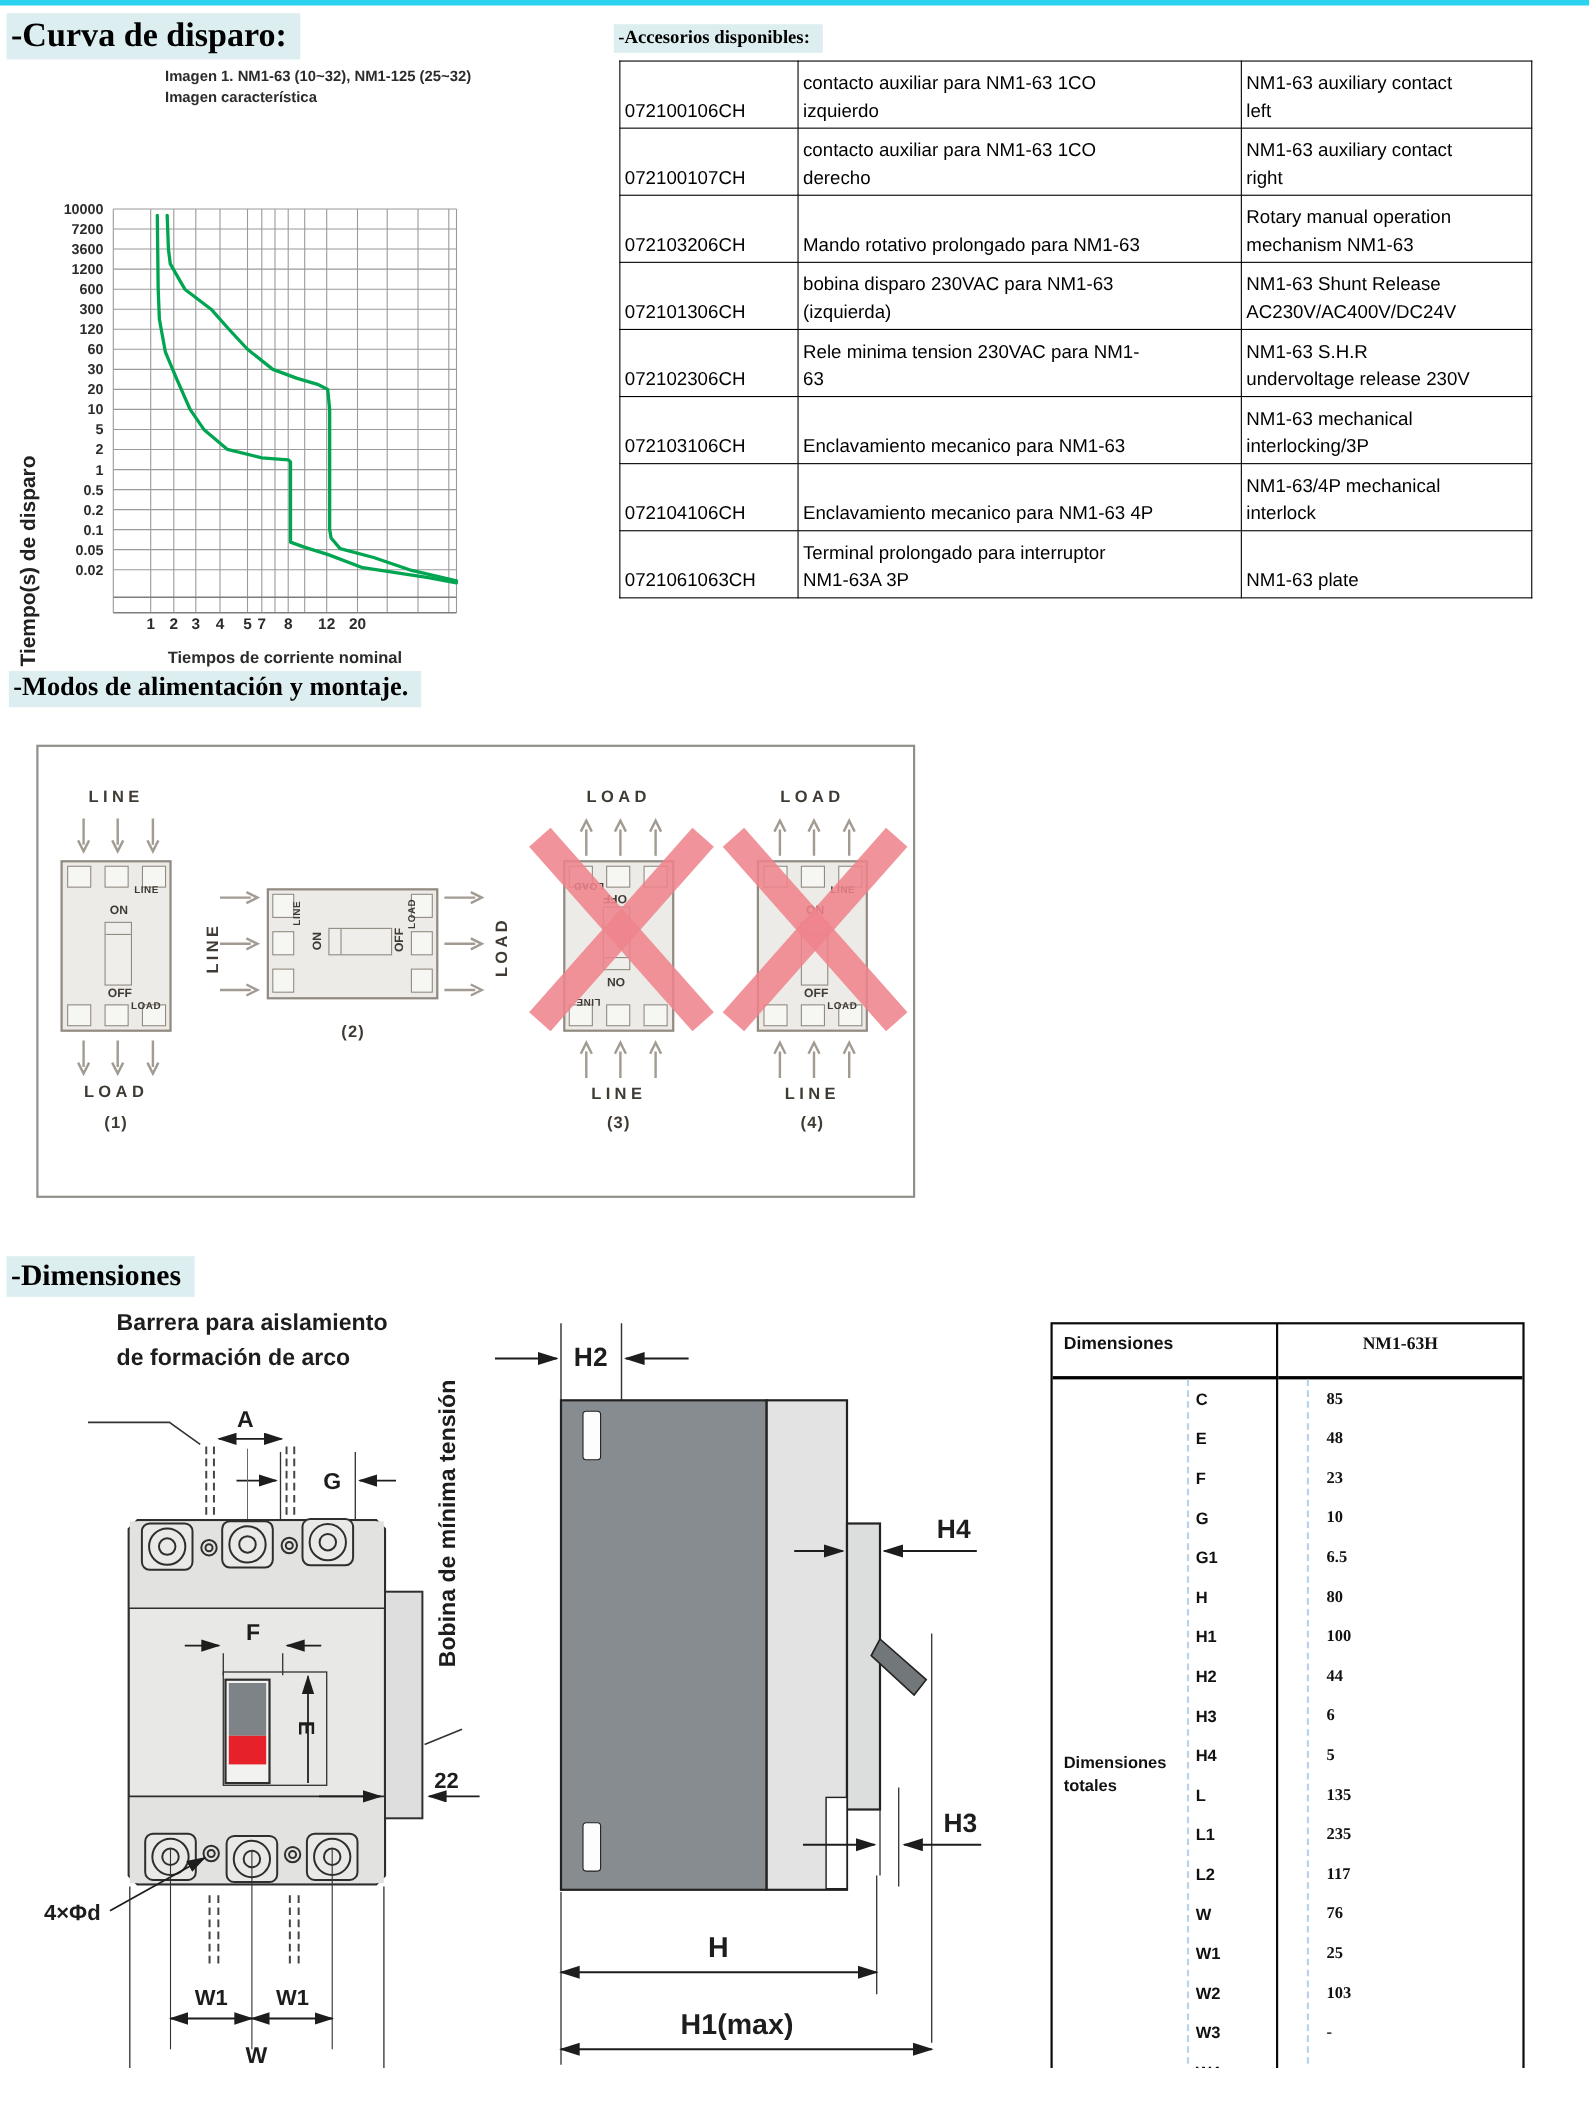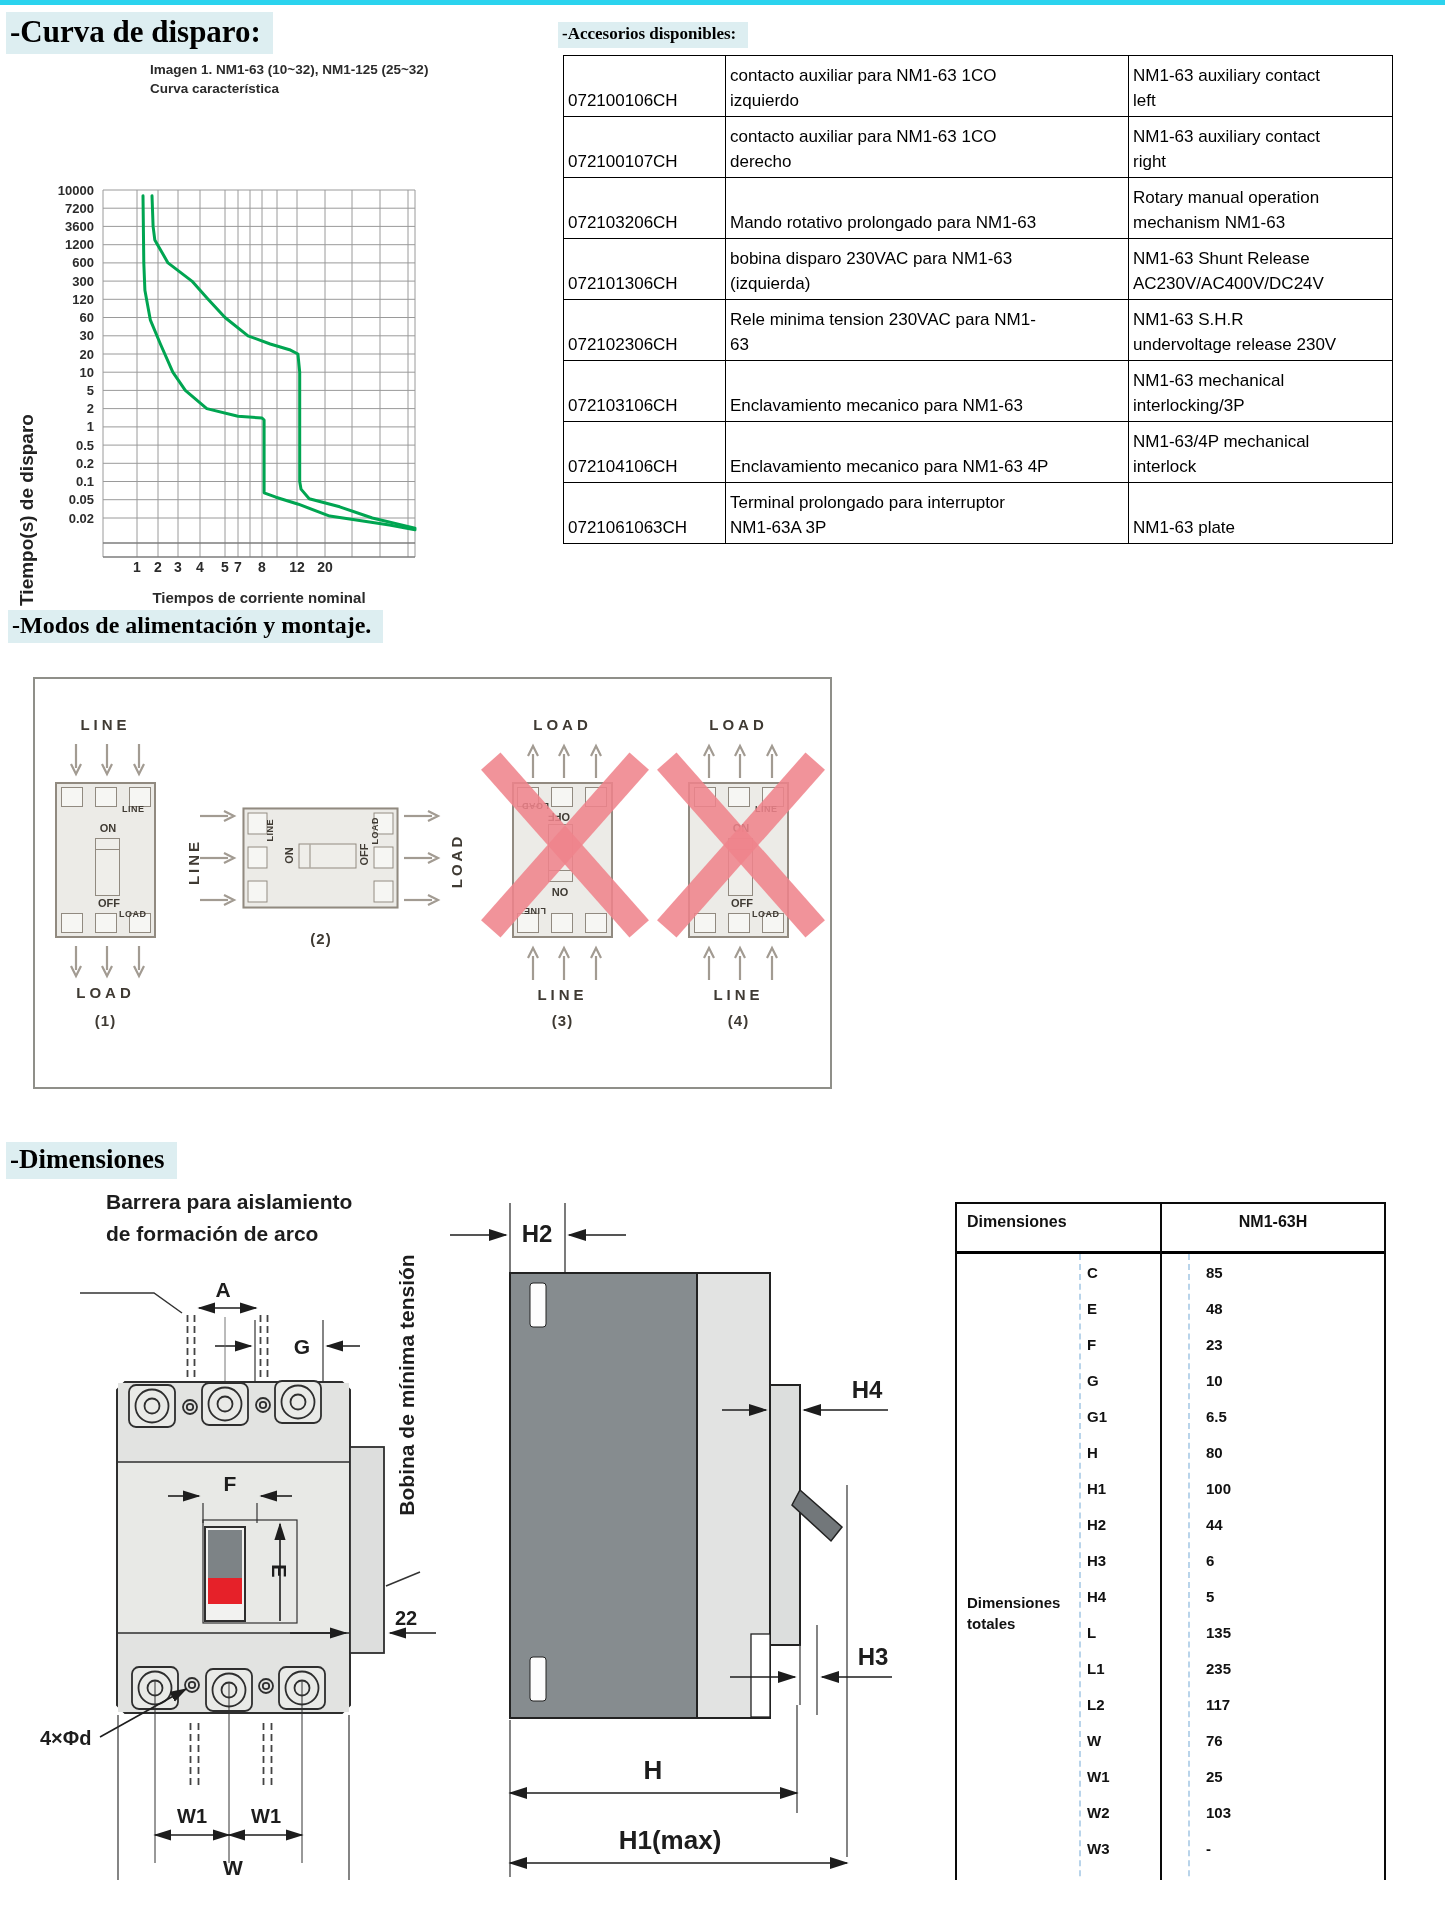--- a/index.html
+++ b/index.html
@@ -72,21 +72,21 @@
 
   
   #front-svg { position:absolute; left:40px; top:1175px; }
   #side-svg { position:absolute; left:430px; top:1185px; }
   .dwg text { font-family:"Liberation Sans",sans-serif; fill:#1d1d1d; }
 
   
   .dimbox { position:absolute; top:1202px; height:700px; border:2.2px solid #0a0a0a;
     background:#fff; box-sizing:border-box; }
   #dimbox-l { left:955px; width:212px; }
-  #dimbox-r { left:1160px; width:226px; }
+  #dimbox-r { left:1160px; width:226px;font-family:Liberation Serif, serif; }
   .dimhead { height:50px; border-bottom:3px solid #000; font-weight:bold; font-size:16px;
     box-sizing:border-box; padding-top:9px; }
   #dimbox-l .dimhead { padding-left:10px; }
   #dimbox-r .dimhead { text-align:center; }
   .dimrows { position:absolute; left:0; right:0; top:50px; bottom:0; display:grid;
     grid-auto-rows:36px; }
   .dimrow { display:flex; align-items:center; font-weight:bold; font-size:15px; }
   #dim-letters .dimrow { padding-left:130px; }
   #dim-values .dimrow { padding-left:44px; }
   .dashv { position:absolute; top:50px; bottom:4px; width:0; border-left:2px dashed #b9d4ea; }
@@ -99,21 +99,21 @@
 <div id="page">
   <div id="topbar"></div>
 
   <div id="h-curva" class="hl">-Curva de disparo:</div>
   <div id="h-acc" class="hl">-Accesorios disponibles:</div>
   <div id="h-modos" class="hl">-Modos de alimentación y montaje.</div>
   <div id="h-dim" class="hl">-Dimensiones</div>
 
   <div id="chart-caption">
     <div>Imagen 1. NM1-63 (10~32), NM1-125 (25~32)</div>
-    <div>Curva característica</div>
+    <div>Imagen característica</div>
   </div>
   <div id="chart-wrap">
     <div id="ylabel">Tiempo(s) de disparo</div>
     <svg id="trip-chart" width="420" height="475" viewBox="0 0 420 475">
         <line x1="63" y1="50" x2="63" y2="417" stroke="#9a9a9a" stroke-width="1"></line>
         <line x1="97" y1="50" x2="97" y2="417" stroke="#9a9a9a" stroke-width="1"></line>
         <line x1="118" y1="50" x2="118" y2="417" stroke="#9a9a9a" stroke-width="1"></line>
         <line x1="138" y1="50" x2="138" y2="417" stroke="#9a9a9a" stroke-width="1"></line>
         <line x1="160" y1="50" x2="160" y2="417" stroke="#9a9a9a" stroke-width="1"></line>
         <line x1="185" y1="50" x2="185" y2="417" stroke="#9a9a9a" stroke-width="1"></line>

